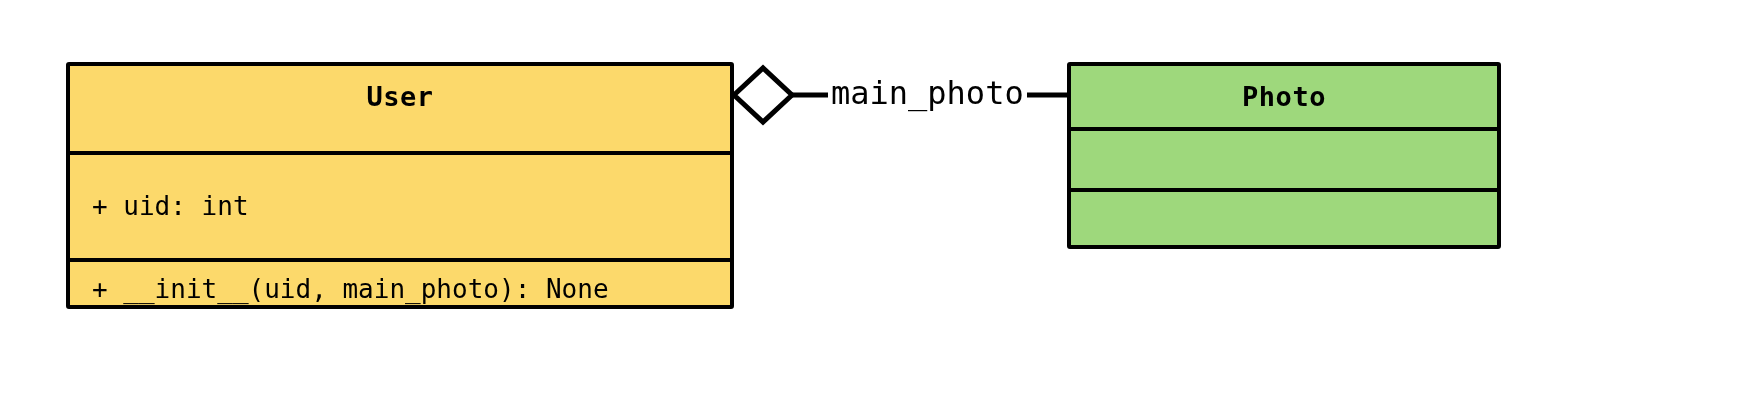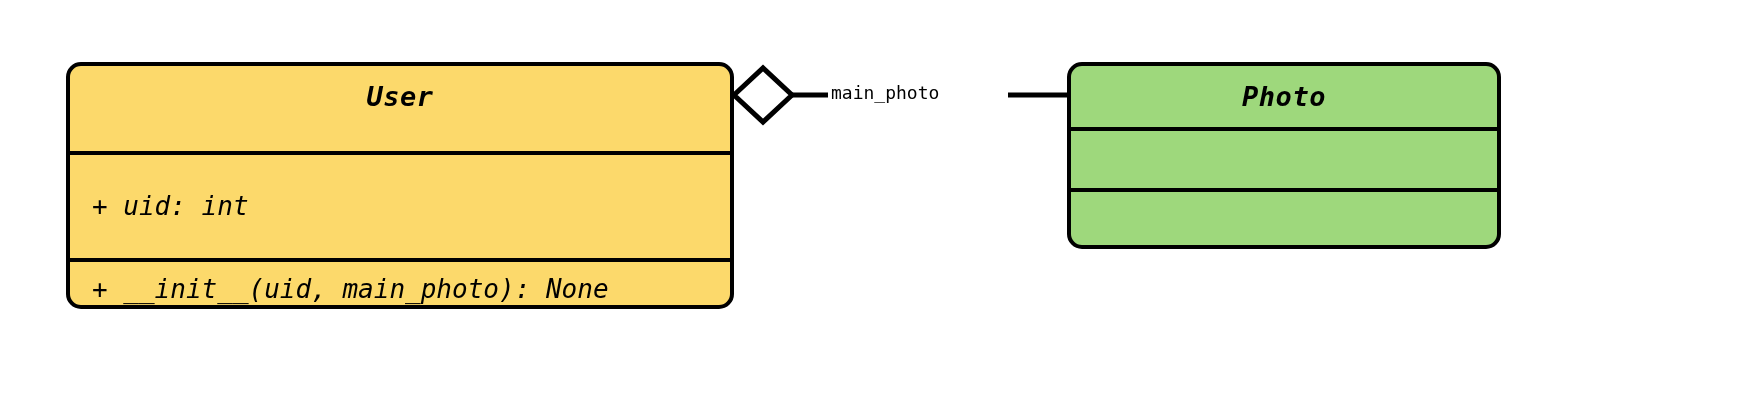--- a/index.html
+++ b/index.html
@@ -20,25 +20,24 @@
     left: 0;
     top: 0;
     width: 1763px;
     height: 420px;
   }
 
   
   .uml-class {
     position: absolute;
     border: 4px solid #000000;
-    border-radius: 15px;
+    border-radius: 3px;
     box-sizing: border-box;
     overflow: hidden;
     background: #ffffff;
-    font-style: italic;
   }
 
   .uml-compartment {
     box-sizing: border-box;
     display: flex;
     align-items: center;
   }
   .uml-compartment.divided {
     border-top: 4px solid #000000;
   }
@@ -103,21 +102,21 @@
   #assoc-main-photo svg {
     position: absolute;
     left: 0;
     top: 0;
     overflow: visible;
   }
   #assoc-label {
     position: absolute;
     left: 98px;
     top: 16px;
-    font-size: 18px;
+    font-size: 32px;
     line-height: 30px;
     color: #000000;
     white-space: pre;
     background: #ffffff;
     padding: 0 3px;
   }
 </style>
 </head>
 <body>
 

